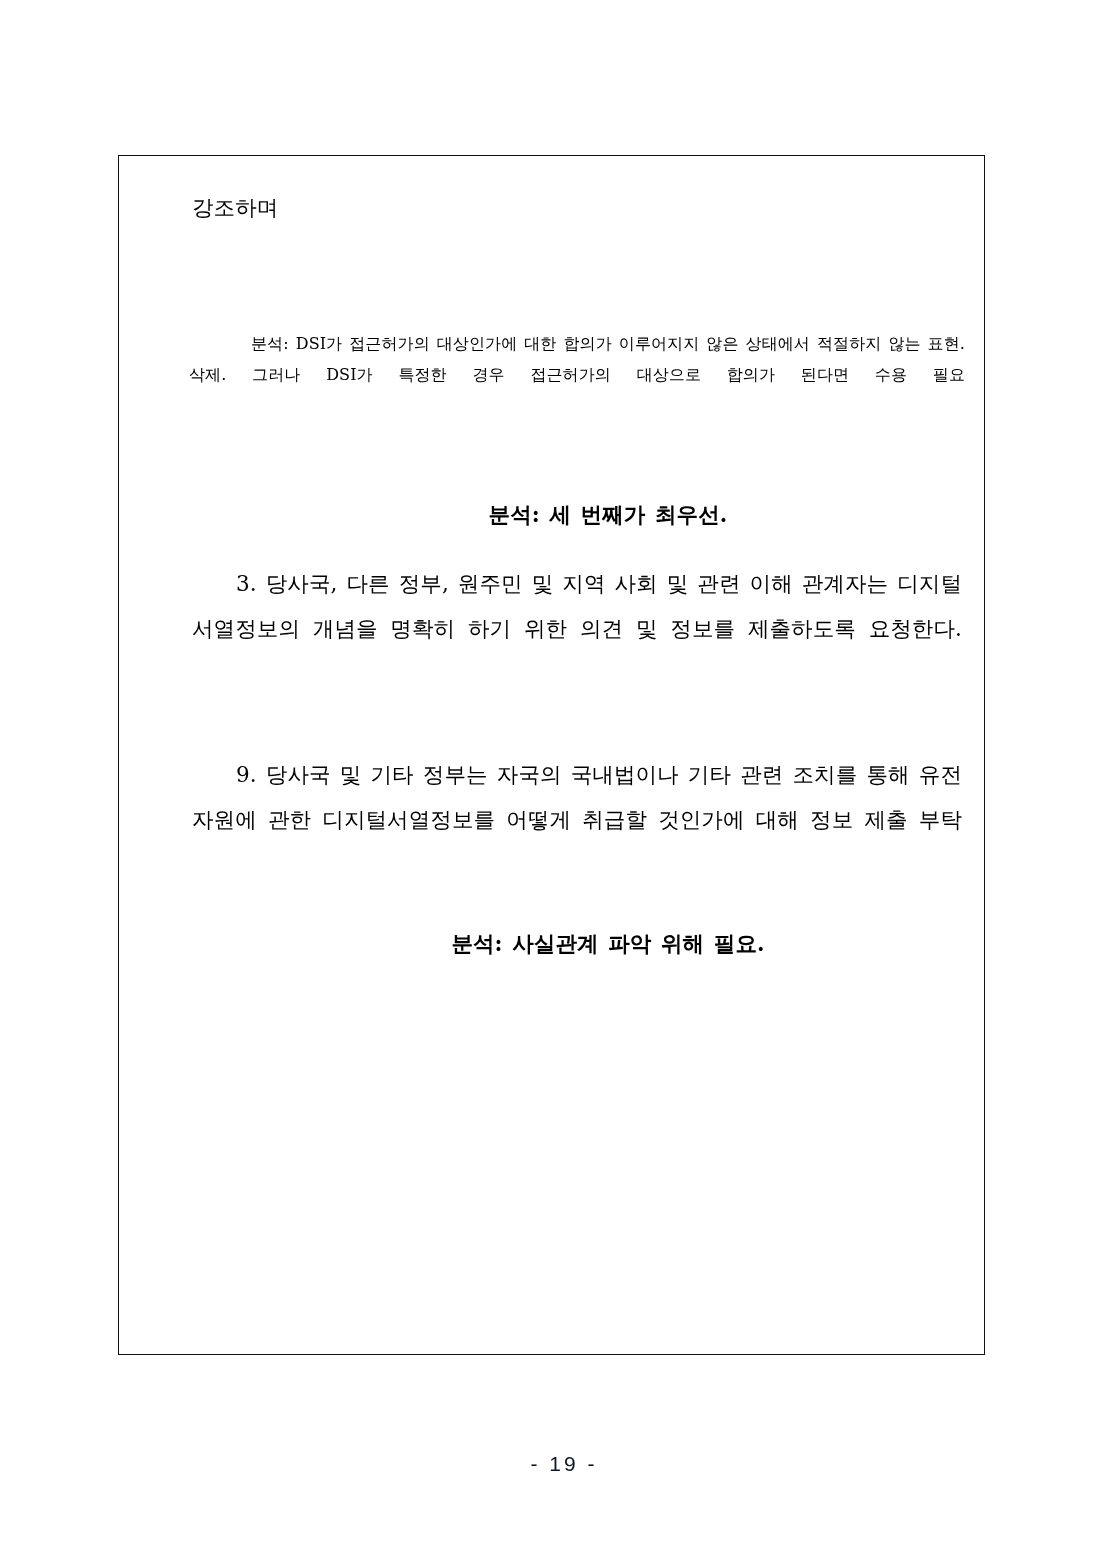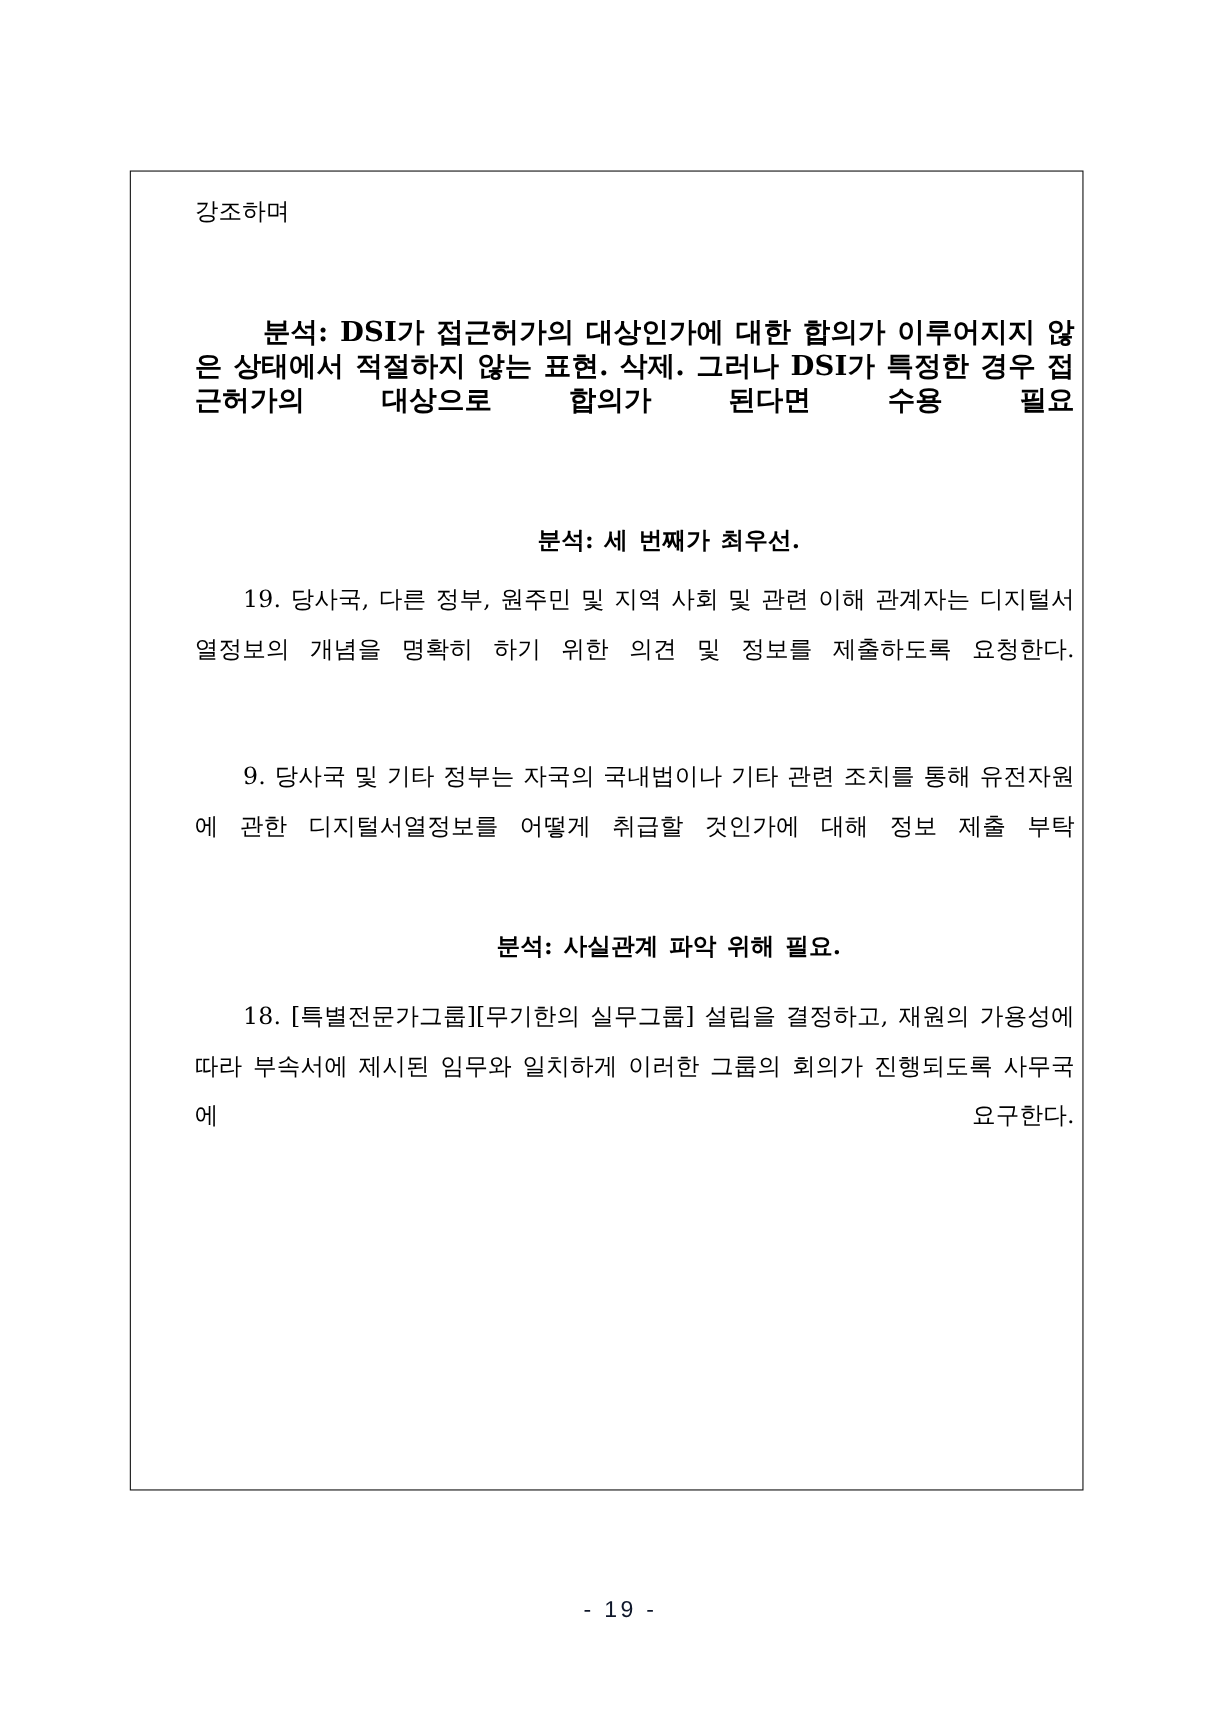--- a/index.html
+++ b/index.html
@@ -40,21 +40,21 @@
     padding: 14px 12px 10px 58px;
     overflow: hidden;
   }
 
   .frame-inner {
     width: 800px;
   }
 
   
   p.body-para {
-    margin: 0;
+    margin: 15px;
     font-size: 21.5px;
     line-height: 45px;
     text-align: justify;
     text-justify: inter-character;
     text-indent: 44px;
     letter-spacing: 0.1px;
     word-spacing: 1px;
     font-weight: 400;
   }
 
@@ -65,27 +65,27 @@
   
   p.body-para::after,
   p.analysis-para::after {
     content: "";
     display: inline-block;
     width: 100%;
   }
 
   
   p.analysis-para {
-    margin: 0;
-    font-size: 25px;
+    margin: 12px;
+    font-size: 16px;
     line-height: 31px;
     text-align: justify;
     text-justify: inter-character;
     text-indent: 62px;
-    font-weight: 700;
+    font-weight: 400;
     letter-spacing: 0.1px;
     word-spacing: 1px;
   }
 
   p.analysis-short {
     margin: 0;
     font-size: 21.5px;
     line-height: 31px;
     text-align: center;
     text-indent: 62px;
@@ -129,33 +129,32 @@
 
       <div class="gap-lg"></div>
 
 
       <div class="gap-md"></div>
 
       <p class="analysis-short">분석: 세 번째가 최우선.</p>
 
       <div class="gap-sm"></div>
 
-      <p class="body-para">19. 당사국, 다른 정부, 원주민 및 지역 사회 및 관련 이해 관계자는 디지털서열정보의 개념을 명확히 하기 위한 의견 및 정보를 제출하도록 요청한다.</p>
+      <p class="body-para">3. 당사국, 다른 정부, 원주민 및 지역 사회 및 관련 이해 관계자는 디지털서열정보의 개념을 명확히 하기 위한 의견 및 정보를 제출하도록 요청한다.</p>
 
       <div class="gap-md"></div>
 
       <p class="body-para">9. 당사국 및 기타 정부는 자국의 국내법이나 기타 관련 조치를 통해 유전자원에 관한 디지털서열정보를 어떻게 취급할 것인가에 대해 정보 제출 부탁</p>
 
       <div class="gap-md"></div>
 
       <p class="analysis-short">분석: 사실관계 파악 위해 필요.</p>
 
       <div class="gap-md"></div>
 
-      <p class="body-para">18. [특별전문가그룹][무기한의 실무그룹] 설립을 결정하고, 재원의 가용성에 따라 부속서에 제시된 임무와 일치하게 이러한 그룹의 회의가 진행되도록 사무국에 요구한다.</p>
 
       <div class="gap-sm"></div>
 
     </div>
   </div>
 
   <div class="page-number">- 19 -</div>
 
 </div>
 

